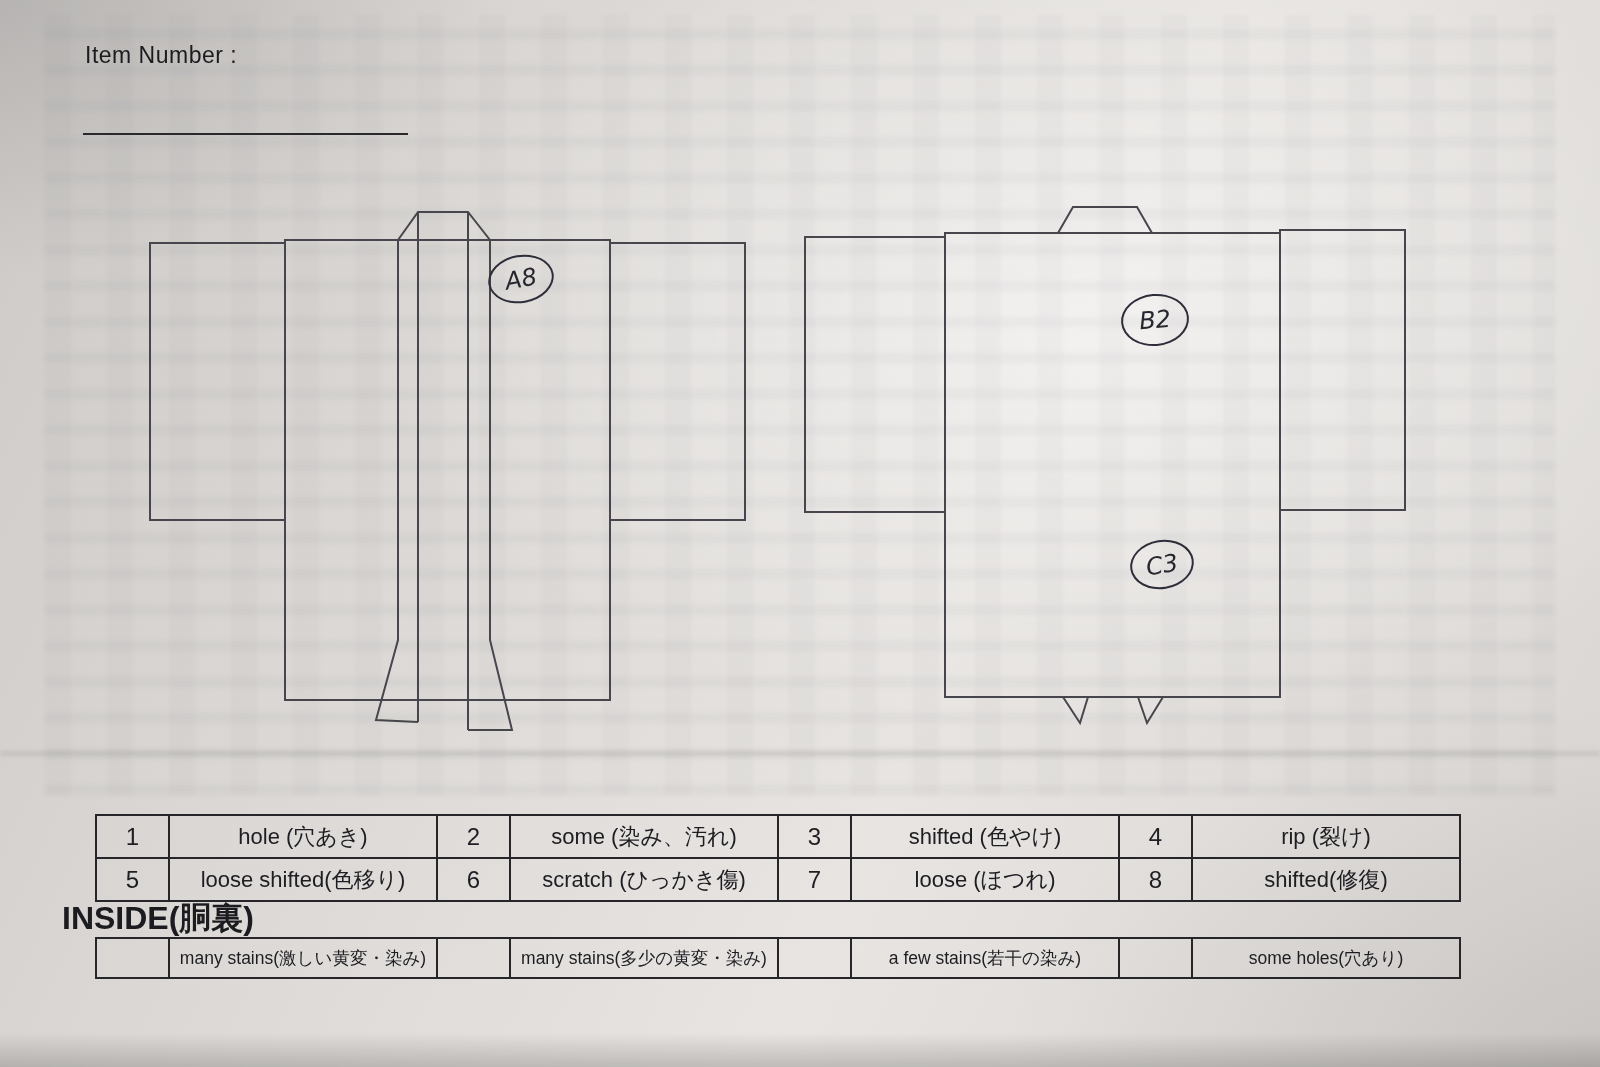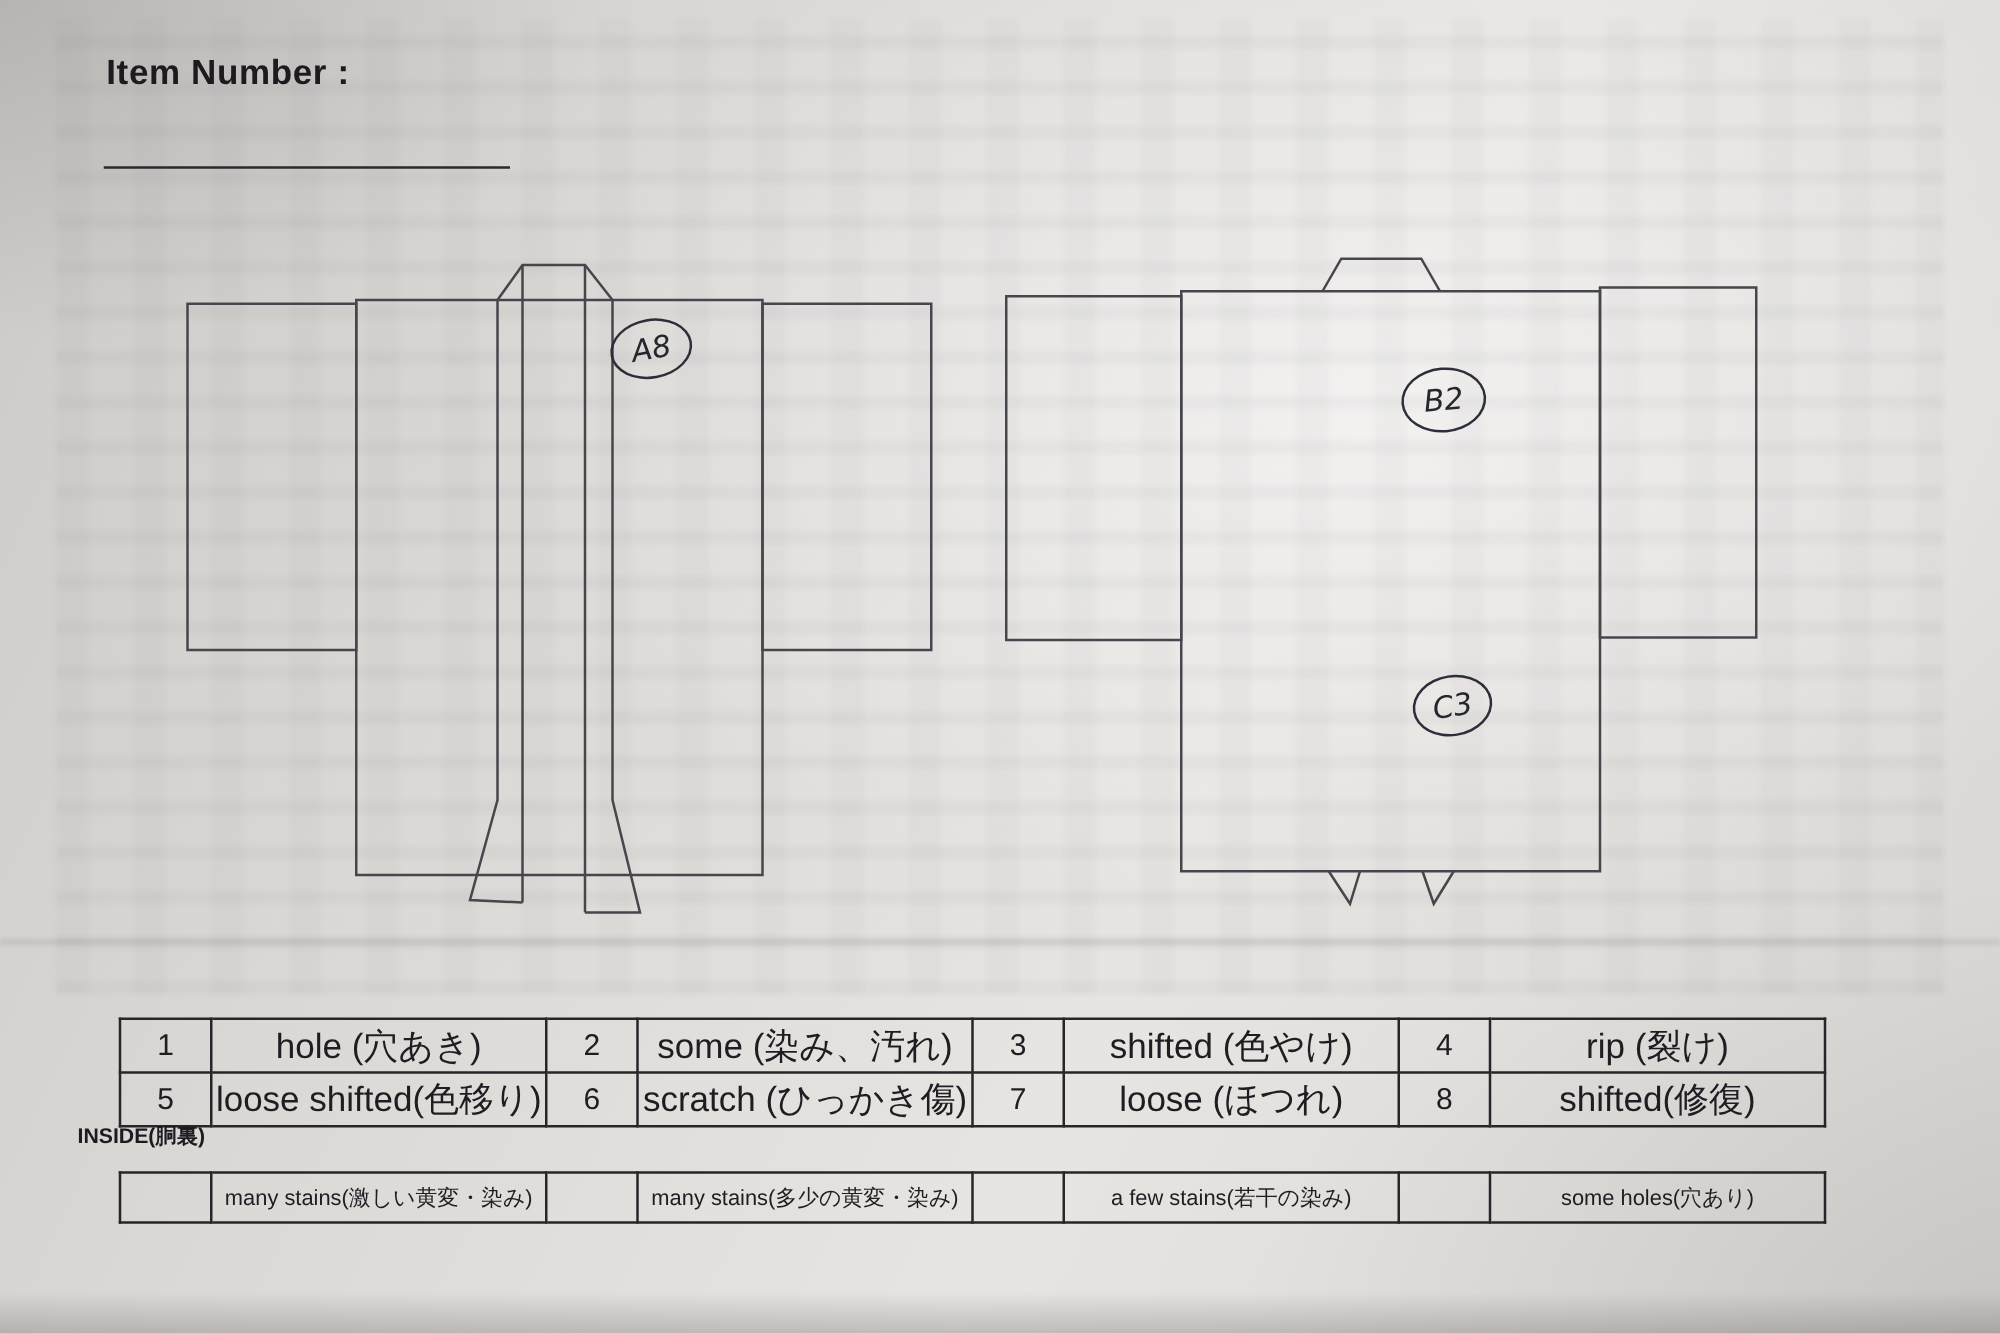--- a/index.html
+++ b/index.html
@@ -26,21 +26,21 @@
       repeating-linear-gradient(90deg, rgba(110,115,128,0.035) 0 26px, transparent 26px 62px);
     filter:blur(2px);
     pointer-events:none;
   }
   .crease{
     position:absolute;left:0;top:752px;width:100%;height:3px;
     background:rgba(125,123,120,0.28);filter:blur(2px);pointer-events:none;
   }
   .item-label{
     position:absolute;left:85px;top:42px;
-    font-size:28px;font-weight:700;letter-spacing:0.5px;color:#1c1c20;
+    font-size:23px;font-weight:400;letter-spacing:0.5px;color:#1c1c20;
   }
   .item-value{
     position:absolute;left:100px;top:80px;
     font-size:41px;font-weight:500;letter-spacing:6px;color:#232328;
   }
   .item-underline{
     position:absolute;left:83px;top:133px;width:325px;height:2px;background:#2a2a2e;
   }
   .kimono{position:absolute;}
   .kimono.front{left:140px;top:200px;}
@@ -57,24 +57,24 @@
   .annot.c3{left:1130px;top:540px;width:60px;height:45px;transform:rotate(-9deg);}
   table.sheet{
     position:absolute;border-collapse:collapse;table-layout:fixed;
     background:transparent;
   }
   table.sheet td{
     border:2px solid #26262a;text-align:center;vertical-align:middle;
     padding:0;white-space:nowrap;overflow:hidden;color:#1d1d22;
   }
   table.legend-table{left:95px;top:814px;width:1365px;}
-  table.legend-table td{height:41px;font-size:28px;}
+  table.legend-table td{height:41px;font-size:22px;}
   table.legend-table td.num{font-size:24px;}
   .inside-title{
-    position:absolute;left:62px;top:897px;font-size:17px;font-weight:700;color:#1c1c20;
+    position:absolute;left:62px;top:897px;font-size:32px;font-weight:700;color:#1c1c20;
   }
   table.inside-table{left:95px;top:937px;width:1365px;}
   table.inside-table td{height:38px;font-size:17.5px;}
 </style>
 </head>
 <body>
 
 <div class="page">
 
   <div class="ghost"></div>

